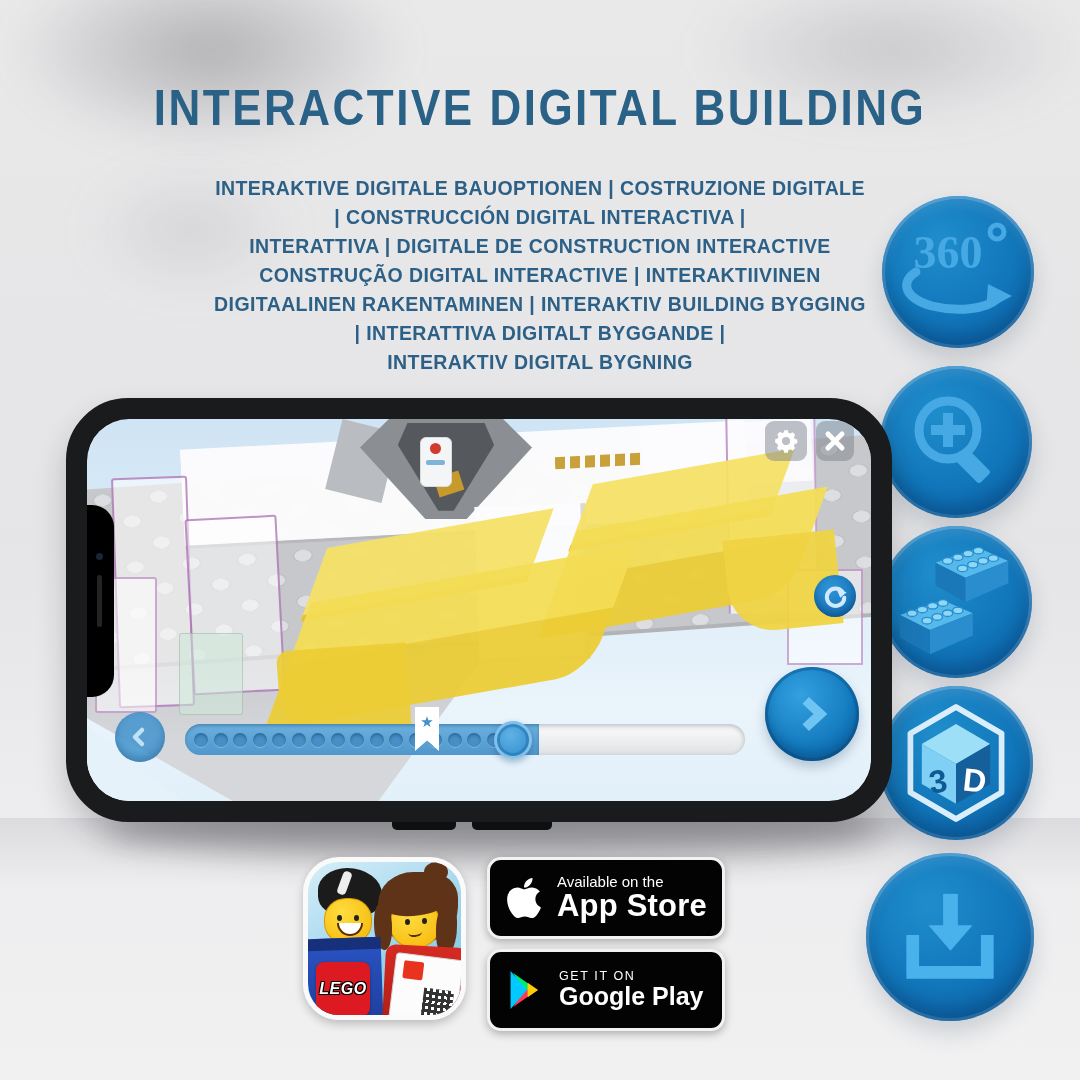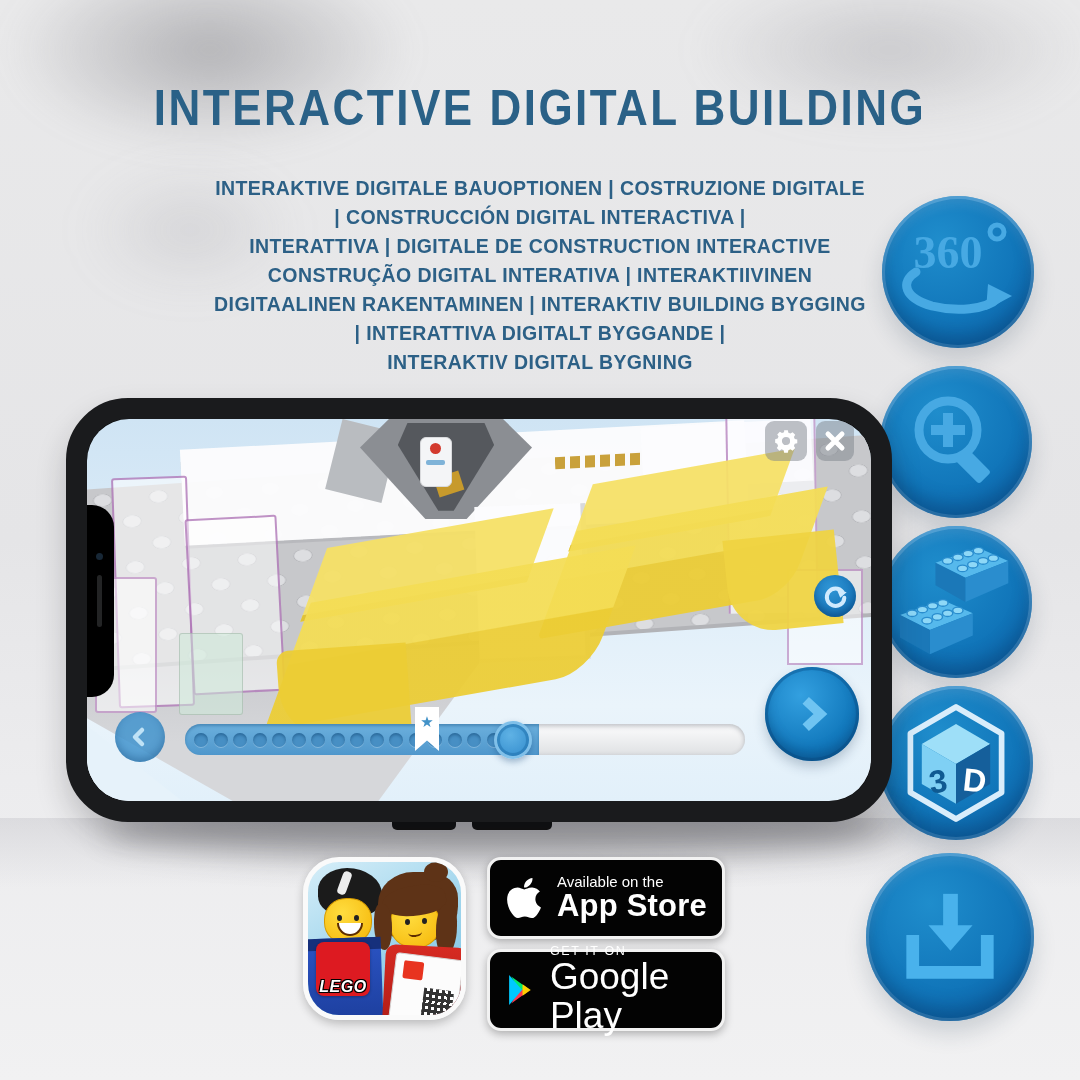--- a/index.html
+++ b/index.html
@@ -109,21 +109,21 @@
     background:radial-gradient(circle at 42% 35%,#5fb2e5,#3c94d2 75%);
     border:3px solid rgba(150,205,240,.75);box-sizing:border-box;
     box-shadow:0 3px 6px rgba(20,70,120,.35), inset 0 0 0 3px rgba(30,110,170,.5);}
   
   .badge{width:238px;height:82px;box-sizing:border-box;background:#030303;border:3px solid #f2f2f2;border-radius:14px;
     box-shadow:0 3px 8px rgba(0,0,0,.28);display:flex;align-items:center;color:#fff;padding:0 14px;gap:13px;}
   .btext{display:flex;flex-direction:column;justify-content:center;line-height:1.05;}
   .bsmall{font-size:15px;font-weight:500;}
   .bbig{font-size:31px;font-weight:600;letter-spacing:.2px;}
   .gsmall{font-size:12.5px;font-weight:500;letter-spacing:1.6px;}
-  .gbig{font-size:37px;font-weight:400;}
+  .gbig{font-size:25px;font-weight:700;}
   
   .appicon{left:303px;top:857px;width:163px;height:163px;box-sizing:border-box;border:5px solid #fafafa;border-radius:36px;
     overflow:hidden;background:linear-gradient(150deg,#d6eef8 0%,#a6d8ee 45%,#74bfe2 100%);
     box-shadow:0 4px 10px rgba(0,0,0,.22);}
   .appicon div{position:absolute;}
   .bhair{left:10px;top:6px;width:64px;height:48px;background:#1b1b1b;border-radius:50% 60% 40% 45%;}
   .bstreak{left:32px;top:9px;width:9px;height:24px;background:#ededed;border-radius:4px;transform:rotate(20deg);}
   .bface{left:16px;top:36px;width:46px;height:44px;border-radius:46%;border:1px solid #d79c00;
     background:radial-gradient(circle at 38% 32%,#ffdd3f,#f7bd12 80%);}
   .eye{width:5px;height:6px;border-radius:50%;background:#222;}
@@ -137,41 +137,41 @@
   .gfringe{left:74px;top:24px;width:64px;height:30px;background:#5e3317;border-radius:50% 50% 40% 60%;transform:rotate(-10deg);}
   .sideL{left:66px;top:42px;width:18px;height:46px;background:#5e3317;border-radius:40% 60% 50% 70%;}
   .sideR{left:128px;top:42px;width:21px;height:52px;background:#5e3317;border-radius:60% 40% 70% 50%;}
   .smirk{left:17px;top:27px;width:14px;height:7px;border-bottom:2px solid #5d2d00;border-radius:50%;transform:rotate(-6deg);}
   .gbody{left:76px;top:84px;width:82px;height:80px;background:linear-gradient(180deg,#d62a22,#b11d17);border-radius:10px 10px 0 0;transform:rotate(3deg);}
   .card{left:84px;top:94px;width:66px;height:66px;background:#fcfcfc;border:1px solid #d5d5d5;border-radius:4px;transform:rotate(7deg);}
   .cardred{left:8px;top:6px;width:20px;height:18px;background:#e8341f;border-radius:2px;}
   .qr{right:5px;bottom:5px;width:30px;height:30px;background:#fff;opacity:.9;
     background-image:repeating-linear-gradient(0deg,#1d1d1d 0 3px,rgba(0,0,0,0) 3px 6px),
                      repeating-linear-gradient(90deg,#1d1d1d 0 3px,rgba(0,0,0,0) 3px 6px);}
-  .legologo{left:8px;top:80px;width:54px;height:54px;background:#dd1a21;border-radius:8px;
-    display:flex;align-items:flex-end;justify-content:center;box-shadow:0 1px 3px rgba(0,0,0,.3);}
+  .legologo{left:8px;top:100px;width:54px;height:54px;background:#dd1a21;border-radius:8px;
+    display:flex;align-items:center;justify-content:center;box-shadow:0 1px 3px rgba(0,0,0,.3);}
   .legologo span{color:#fff;font-weight:bold;font-style:italic;font-size:16px;letter-spacing:.5px;
     text-shadow:-1px -1px 0 #000,1px -1px 0 #000,-1px 1px 0 #000,1px 1px 0 #000;}
 </style>
 </head>
 <body>
 
 <div id="canvas">
   <div class="abs sm1"></div>
   <div class="abs sm2"></div>
   <div class="abs sm3"></div>
   <div class="abs floorline"></div>
 
   <div class="abs title">INTERACTIVE DIGITAL BUILDING</div>
 
   <div class="abs subs">
     <div>INTERAKTIVE DIGITALE BAUOPTIONEN | COSTRUZIONE DIGITALE</div>
     <div>| CONSTRUCCIÓN DIGITAL INTERACTIVA |</div>
     <div>INTERATTIVA | DIGITALE DE CONSTRUCTION INTERACTIVE</div>
-    <div>CONSTRUÇÃO DIGITAL INTERATIVA | INTERAKTIIVINEN</div>
+    <div>CONSTRUÇÃO DIGITAL INTERACTIVE | INTERAKTIIVINEN</div>
     <div>DIGITAALINEN RAKENTAMINEN | INTERAKTIV BUILDING BYGGING</div>
     <div>| INTERATTIVA DIGITALT BYGGANDE |</div>
     <div>INTERAKTIV DIGITAL BYGNING</div>
   </div>
 
   <div class="abs fcircle" style="left:882px;top:196px;width:152px;height:152px;font-family:Liberation Serif, serif;">
     <svg width="120" height="112" viewBox="0 0 120 112">
       <text x="50" y="52" text-anchor="middle" font-size="46" font-weight="bold" fill="#47a9e3">360</text>
       <circle cx="99" cy="16" r="7" fill="none" stroke="#47a9e3" stroke-width="5"></circle>
       <path d="M18,56 C2,66 6,82 34,90 C58,96 88,94 100,82" fill="none" stroke="#47a9e3" stroke-width="9" stroke-linecap="round"></path>

